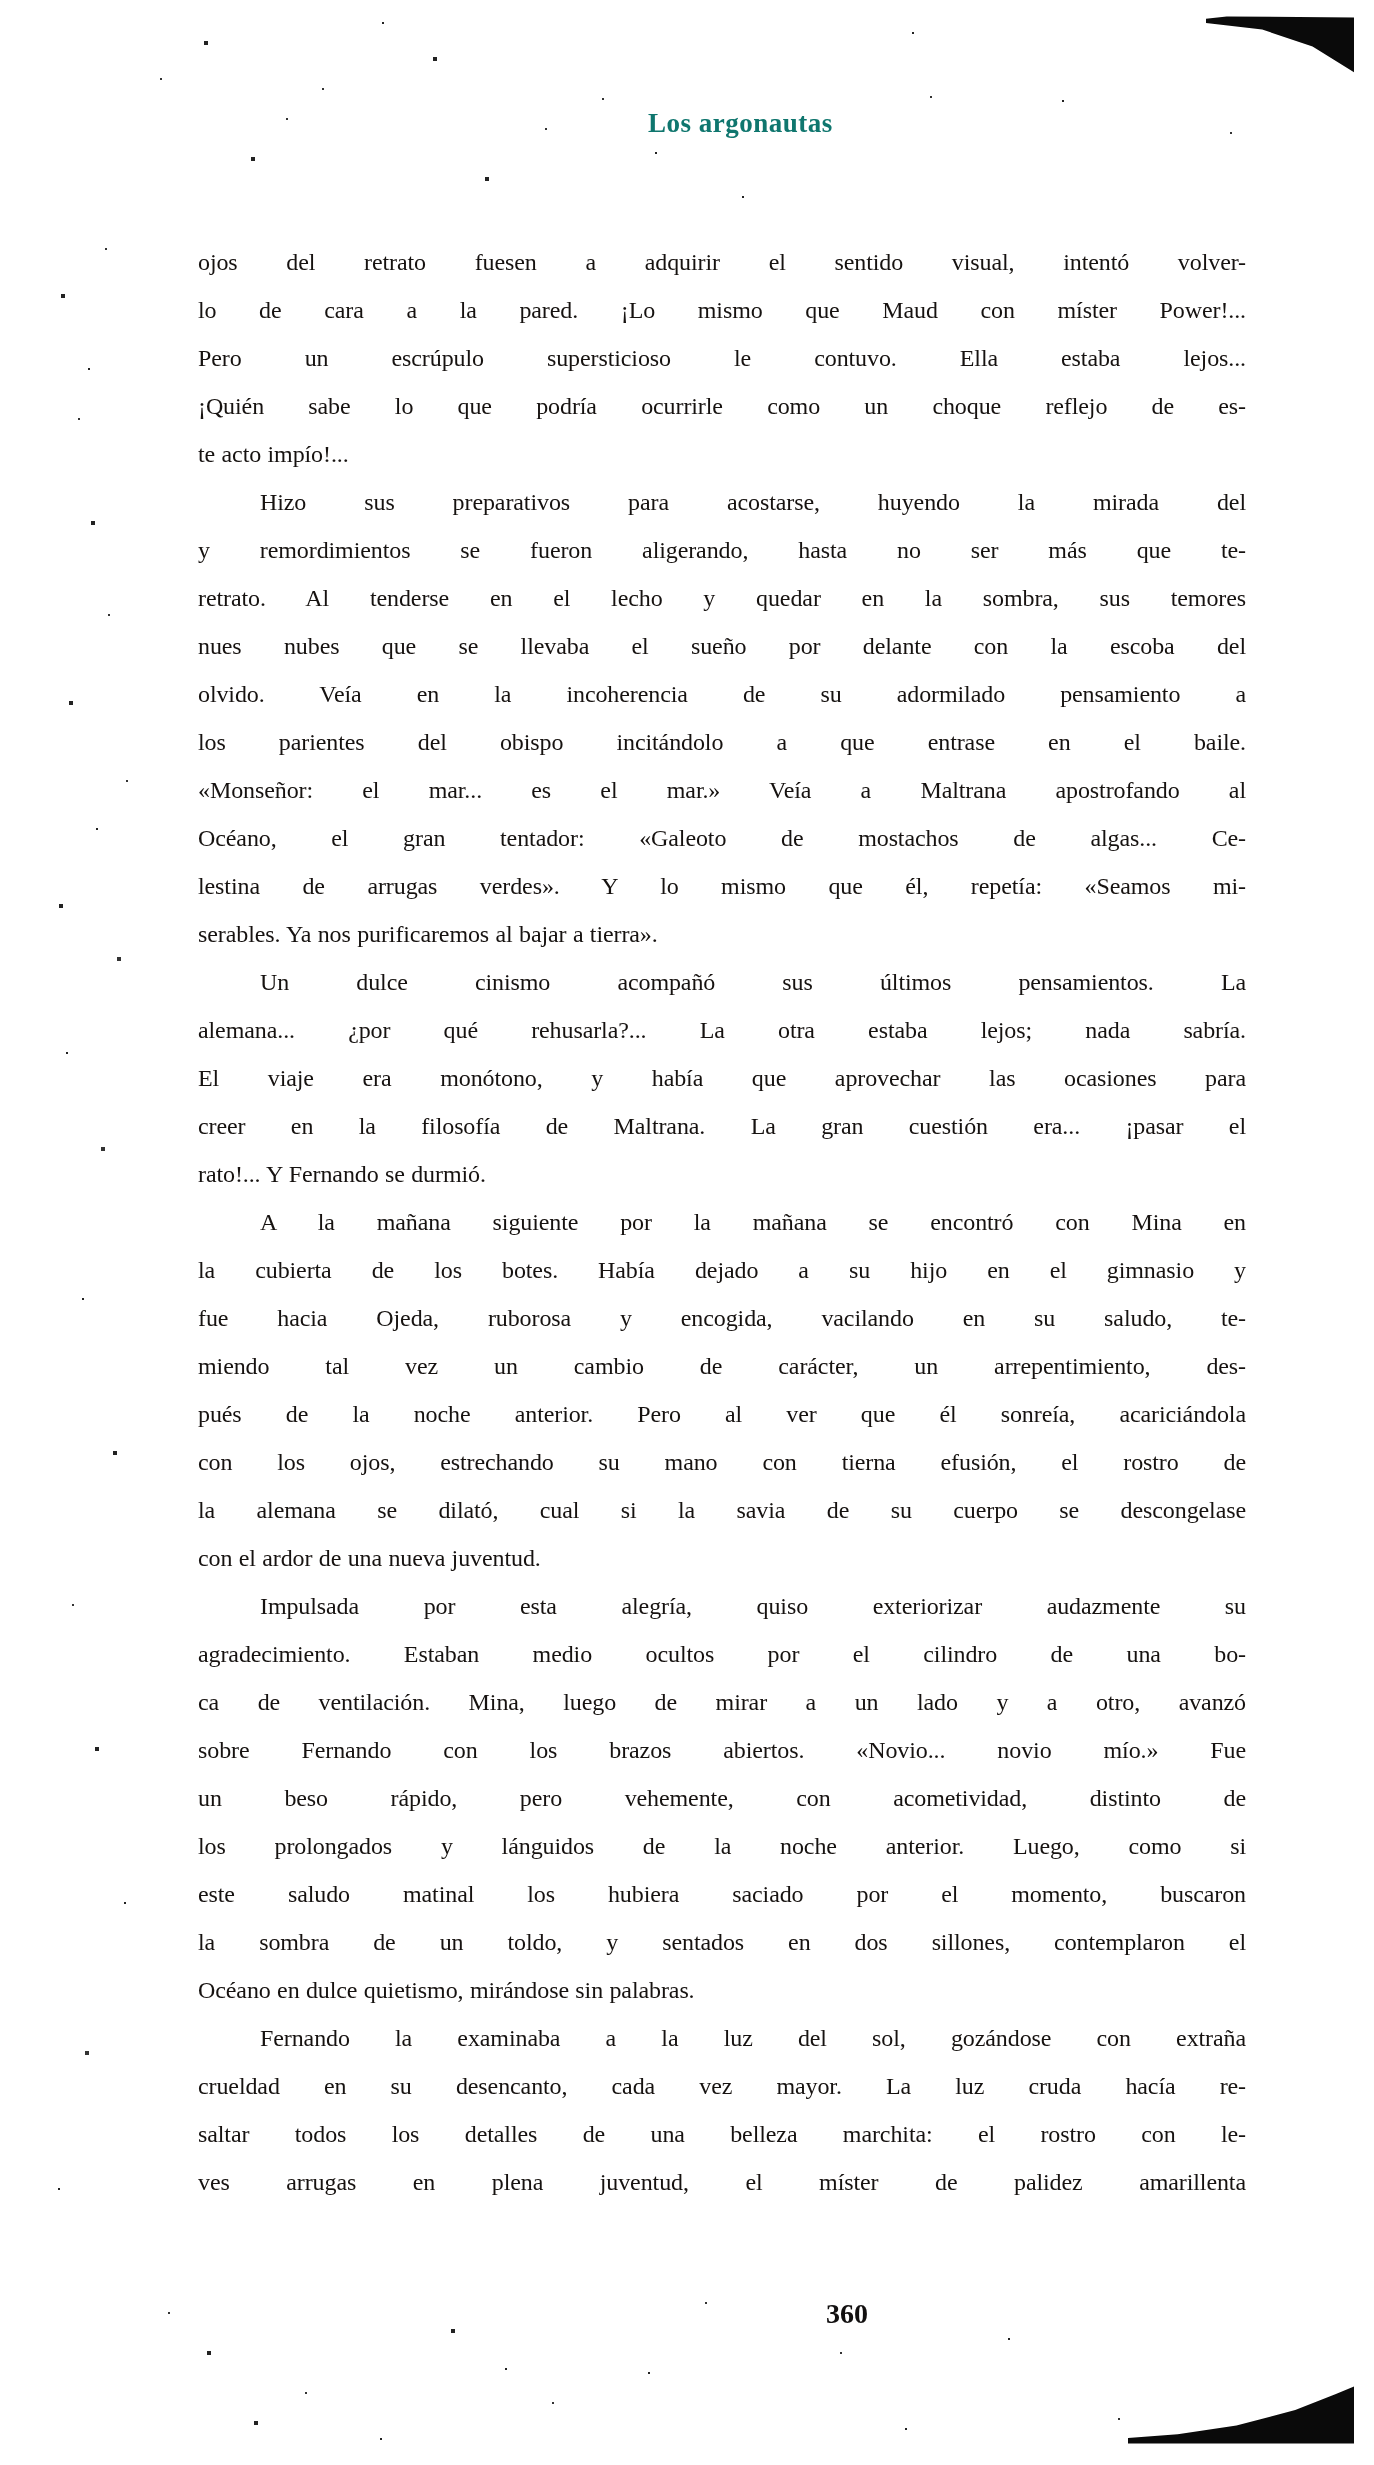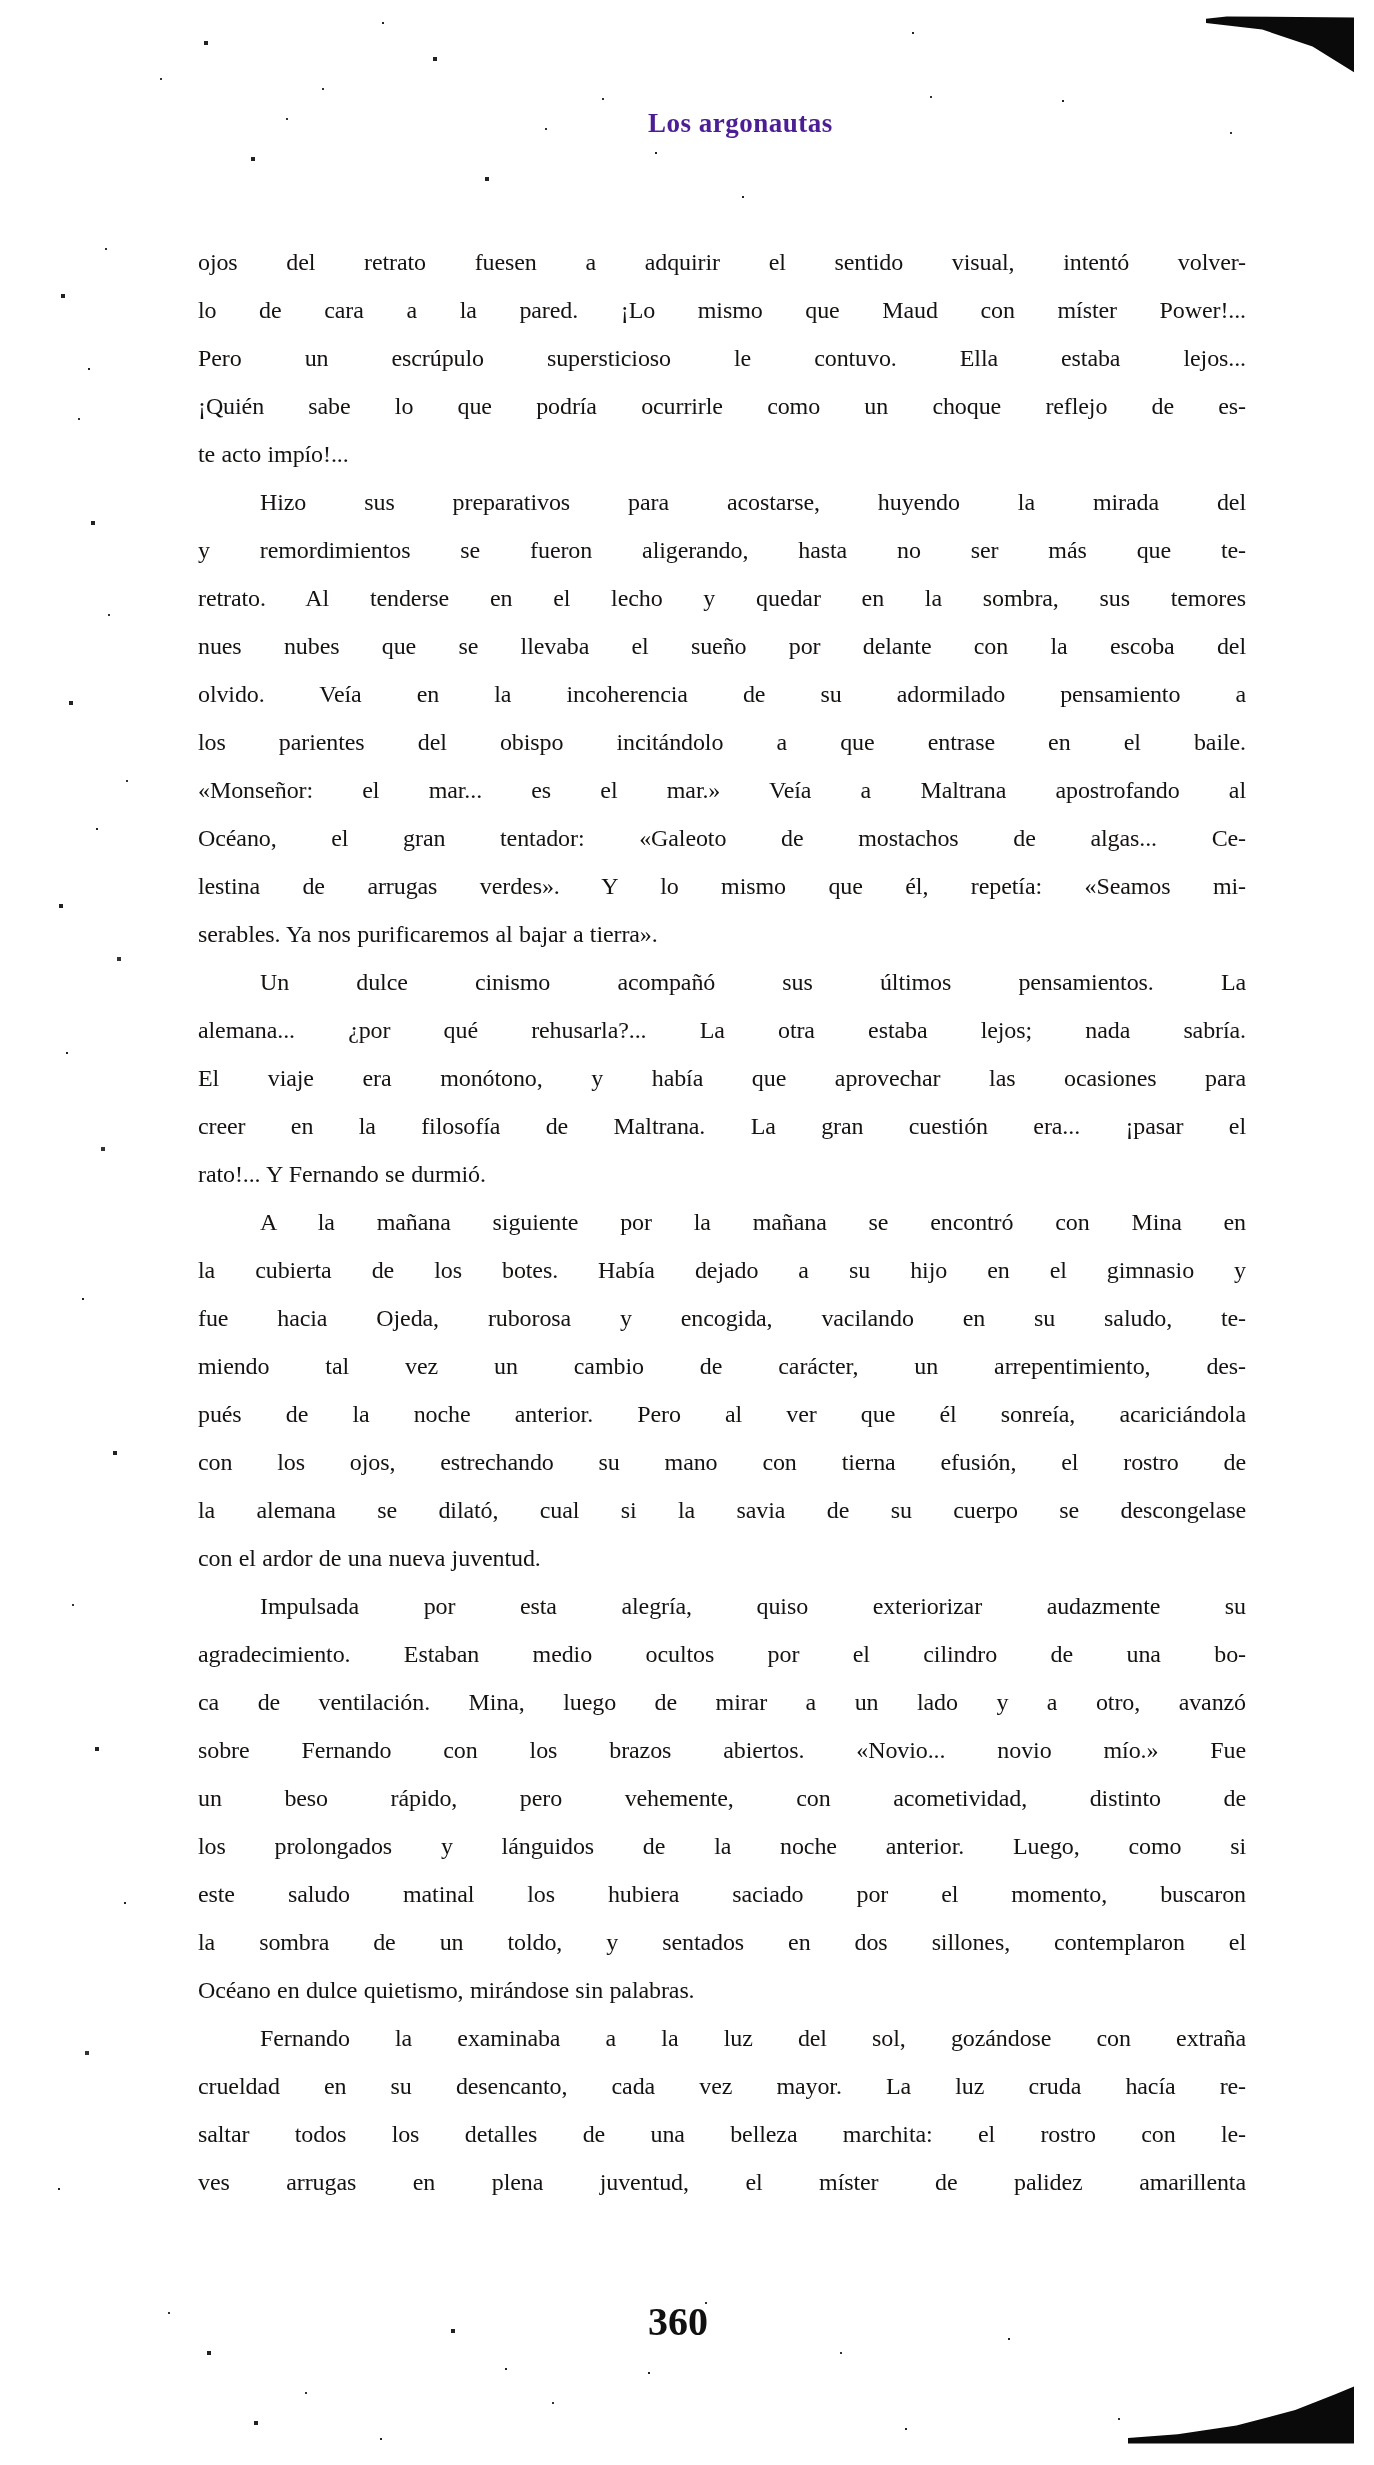--- a/index.html
+++ b/index.html
@@ -17,21 +17,21 @@
     color: #161210;
   }
   .running-title {
     position: absolute;
     top: 108px;
     left: 648px;
     font-size: 27px;
     font-weight: 700;
     letter-spacing: 0.5px;
     white-space: nowrap;
-    color: #4c1d95;
+    color: #0f766e;
   }
   .text-block {
     position: absolute;
     top: 238px;
     left: 198px;
     width: 1048px;
   }
   .line {
     font-size: 24px;
     line-height: 48px;
@@ -45,22 +45,22 @@
     text-align-last: left;
   }
   .line.indent {
     text-indent: 62px;
   }
   .page-number {
     position: absolute;
     top: 2298px;
     left: 648px;
     width: 220px;
-    text-align: left;
-    font-size: 40px;
+    text-align: right;
+    font-size: 28px;
     font-weight: 700;
     color: #121010;
   }
   .corner-wedge {
     position: absolute;
     background: #0a0a0a;
   }
   .corner-wedge.top-right {
     left: 1206px;
     top: 14px;

